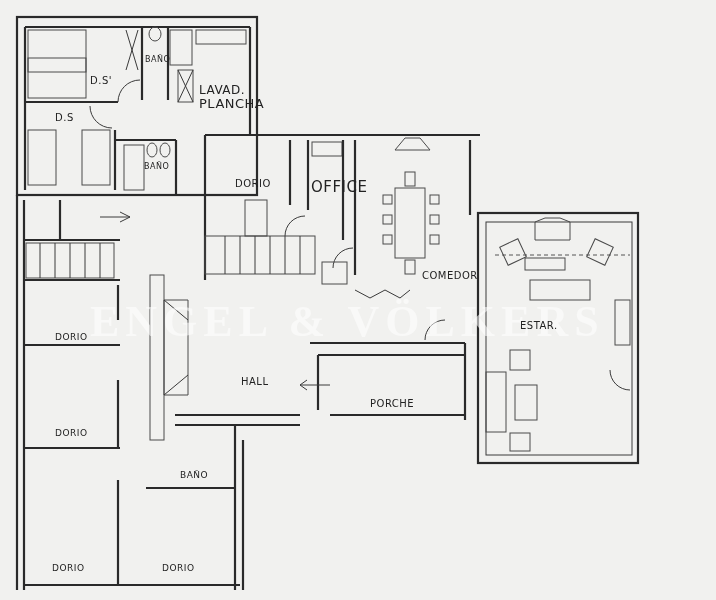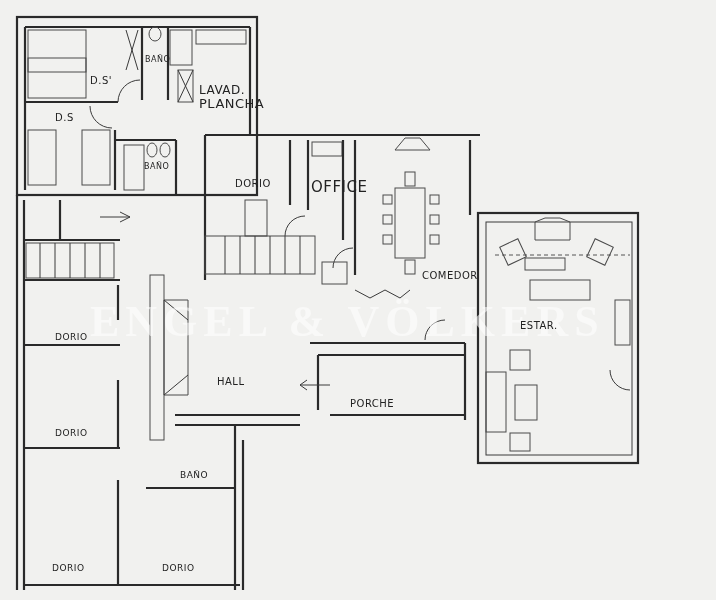--- a/index.html
+++ b/index.html
@@ -143,20 +143,20 @@
 <span class="lbl" style="left:90px;top:75px">D.S'</span>
 <span class="lbl" style="left:55px;top:112px">D.S</span>
 <span class="lbl" style="left:145px;top:55px;font-size:8px">BAÑO</span>
 <span class="lbl" style="left:199px;top:83px;font-size:12px">LAVAD.</span>
 <span class="lbl" style="left:199px;top:96px;font-size:13px">PLANCHA</span>
 <span class="lbl" style="left:144px;top:162px;font-size:8px">BAÑO</span>
 <span class="lbl" style="left:235px;top:178px">DORIO</span>
 <span class="lbl" style="left:311px;top:178px;font-size:15px">OFFICE</span>
 <span class="lbl" style="left:422px;top:270px">COMEDOR</span>
 <span class="lbl" style="left:520px;top:320px">ESTAR.</span>
-<span class="lbl" style="left:217px;top:376px">HALL</span>
-<span class="lbl" style="left:350px;top:398px">PORCHE</span>
+<span class="lbl" style="left:241px;top:376px">HALL</span>
+<span class="lbl" style="left:370px;top:398px">PORCHE</span>
 <span class="lbl" style="left:55px;top:332px;font-size:9px">DORIO</span>
 <span class="lbl" style="left:55px;top:428px;font-size:9px">DORIO</span>
 <span class="lbl" style="left:180px;top:470px;font-size:9px">BAÑO</span>
 <span class="lbl" style="left:52px;top:563px;font-size:9px">DORIO</span>
 <span class="lbl" style="left:162px;top:563px;font-size:9px">DORIO</span>
 </div>
 
 </body></html>

